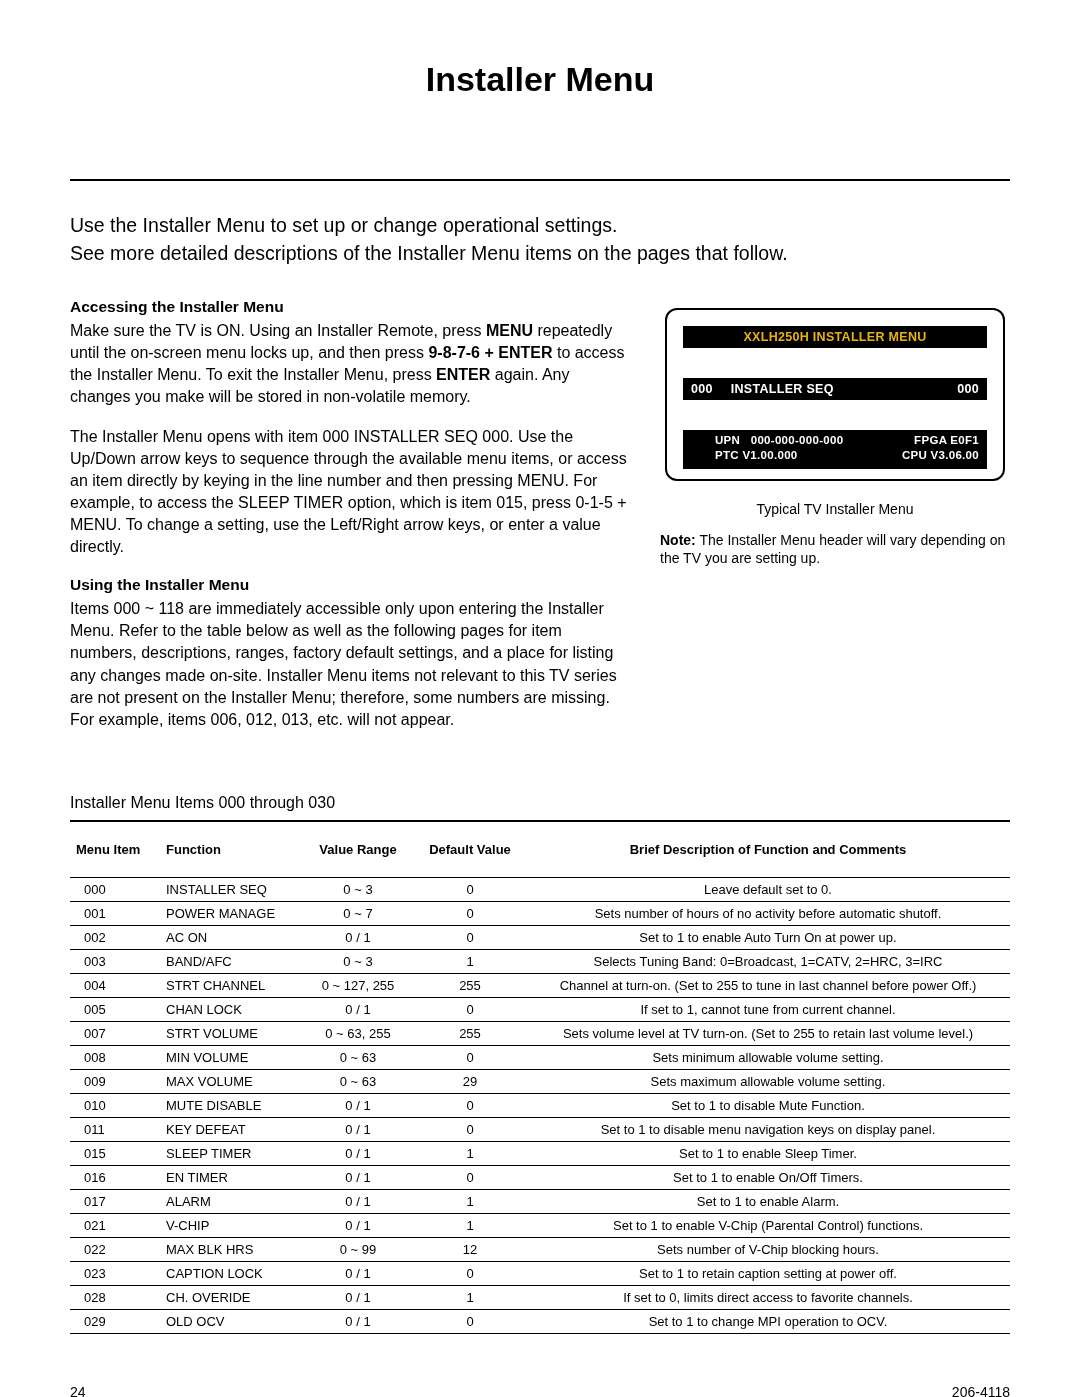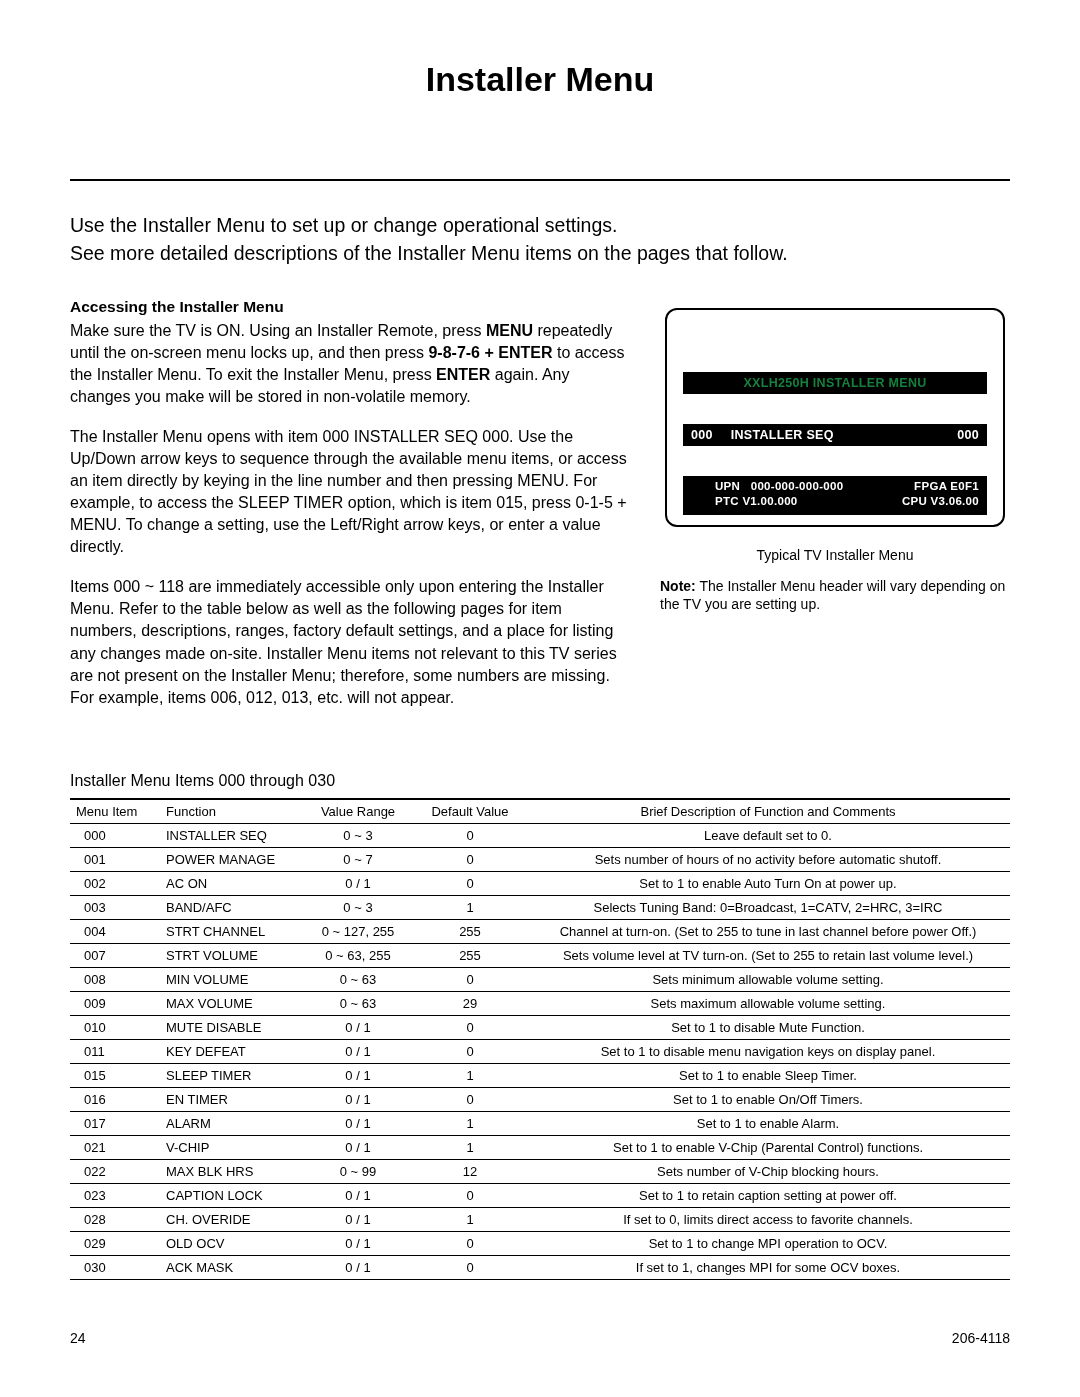--- a/index.html
+++ b/index.html
@@ -56,27 +56,26 @@
     width: 340px;
     border: 2.5px solid #000;
     border-radius: 12px;
     padding: 16px 16px 10px 16px;
     box-sizing: border-box;
     background: #fff;
     margin: 0 auto;
   }
   .osd-title {
     background: #000;
-    color: #15803d;
+    color: #eab308;
     text-align: center;
     font-size: 12.5px;
     font-weight: bold;
     letter-spacing: 0.3px;
     padding: 4px 0;
-    margin-top: 46px;
   }
   .osd-gap {
     height: 30px;
   }
   .osd-midrow {
     background: #000;
     color: #fff;
     font-size: 12.5px;
     font-weight: bold;
     letter-spacing: 0.3px;
@@ -118,24 +117,24 @@
     font-weight: normal;
     margin: 45px 0 8px 0;
   }
   table.menu {
     width: 100%;
     border-collapse: collapse;
     font-size: 13px;
   }
   table.menu th {
     text-align: left;
-    font-weight: normal;
+    font-weight: bold;
     border-top: 2px solid #000;
     border-bottom: 1.2px solid #000;
-    padding: 4px 6px;
+    padding: 20px 6px;
   }
   table.menu th.center, table.menu td.center {
     text-align: center;
   }
   table.menu td {
     border-bottom: 1px solid #000;
     padding: 4px 6px;
     vertical-align: top;
   }
   table.menu td:first-child {
@@ -169,20 +168,21 @@
 </div>
 
 <div class="two-col">
   <div class="left-col">
     <h2 class="sub">Accessing the Installer Menu</h2>
     <p class="body">
       <span>Make sure the TV is ON. Using an Installer Remote, press </span><span class="b">MENU</span><span> repeatedly until the on-screen menu locks up, and then press </span><span class="b">9-8-7-6 + ENTER</span><span> to access the Installer Menu. To exit the Installer Menu, press </span><span class="b">ENTER</span><span> again. Any changes you make will be stored in non-volatile memory.</span>
     </p>
     <p class="body">The Installer Menu opens with item 000 INSTALLER SEQ 000. Use the Up/Down arrow keys to sequence through the available menu items, or access an item directly by keying in the line number and then pressing MENU. For example, to access the SLEEP TIMER option, which is item 015, press 0-1-5 + MENU. To change a setting, use the Left/Right arrow keys, or enter a value directly.</p>
 
+    <h2 class="sub">Using the Installer Menu</h2>
     <p class="body">Items 000 ~ 118 are immediately accessible only upon entering the Installer Menu. Refer to the table below as well as the following pages for item numbers, descriptions, ranges, factory default settings, and a place for listing any changes made on-site. Installer Menu items not relevant to this TV series are not present on the Installer Menu; therefore, some numbers are missing. For example, items 006, 012, 013, etc. will not appear.</p>
   </div>
 
   <div class="right-col">
     <div class="osd">
       <div class="osd-title">XXLH250H INSTALLER MENU</div>
       <div class="osd-gap"></div>
       <div class="osd-midrow">
         <span class="osd-midrow-label">
           <span>000</span>
@@ -253,20 +253,27 @@
         <td class="center">Selects Tuning Band: 0=Broadcast, 1=CATV, 2=HRC, 3=IRC</td>
       </tr>
       <tr>
         <td>004</td>
         <td>STRT CHANNEL</td>
         <td class="center">0 ~ 127, 255</td>
         <td class="center">255</td>
         <td class="center">Channel at turn-on. (Set to 255 to tune in last channel before power Off.)</td>
       </tr>
       <tr>
+        <td>005</td>
+        <td>CHAN LOCK</td>
+        <td class="center">0 / 1</td>
+        <td class="center">0</td>
+        <td class="center">If set to 1, cannot tune from current channel.</td>
+      </tr>
+      <tr>
         <td>007</td>
         <td>STRT VOLUME</td>
         <td class="center">0 ~ 63, 255</td>
         <td class="center">255</td>
         <td class="center">Sets volume level at TV turn-on. (Set to 255 to retain last volume level.)</td>
       </tr>
       <tr>
         <td>008</td>
         <td>MIN VOLUME</td>
         <td class="center">0 ~ 63</td>
@@ -343,26 +350,19 @@
         <td class="center">1</td>
         <td class="center">If set to 0, limits direct access to favorite channels.</td>
       </tr>
       <tr>
         <td>029</td>
         <td>OLD OCV</td>
         <td class="center">0 / 1</td>
         <td class="center">0</td>
         <td class="center">Set to 1 to change MPI operation to OCV.</td>
       </tr>
-      <tr>
-        <td>030</td>
-        <td>ACK MASK</td>
-        <td class="center">0 / 1</td>
-        <td class="center">0</td>
-        <td class="center">If set to 1, changes MPI for some OCV boxes.</td>
-      </tr>
     </tbody>
 </table>
 
 <div class="footer">
   <span>24</span>
   <span>206-4118</span>
 </div>
 
 </body></html>

